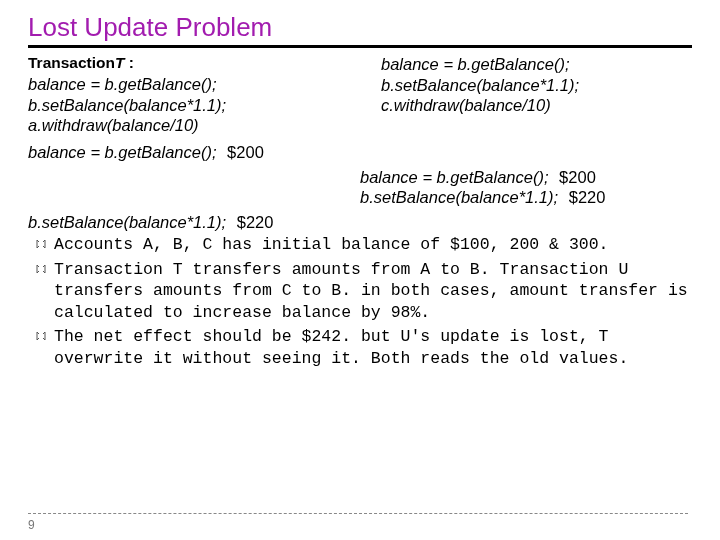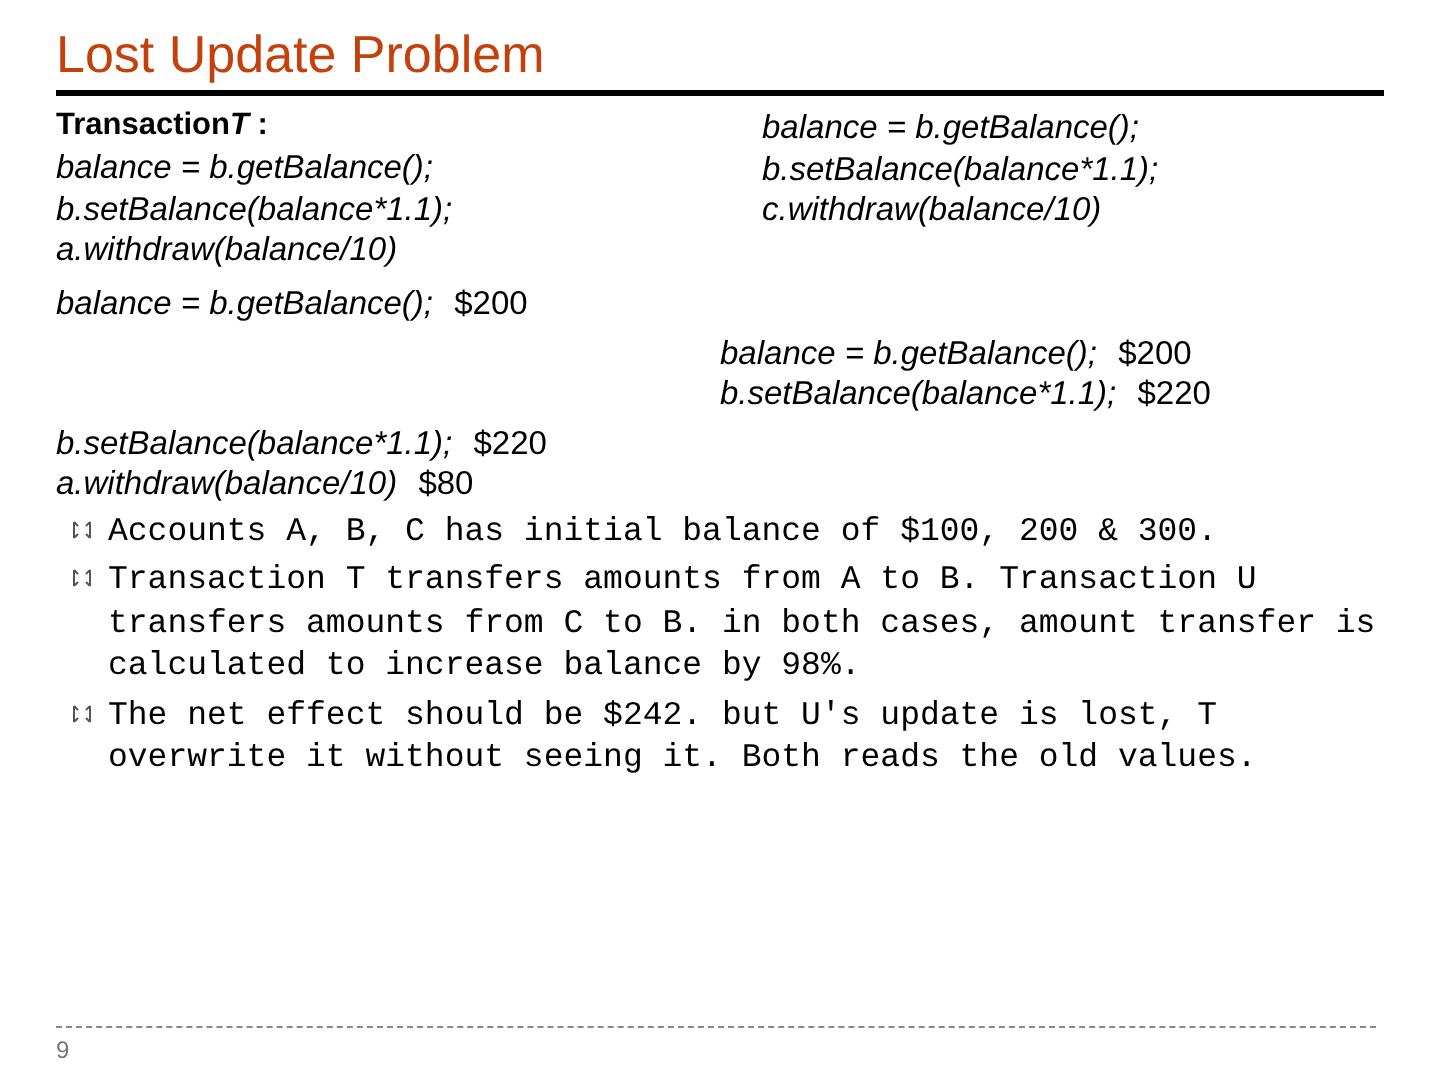--- a/index.html
+++ b/index.html
@@ -1,18 +1,18 @@
 <!DOCTYPE html>
 <html><head>
 <meta charset="utf-8">
 <style>
   * { box-sizing: border-box; margin: 0; padding: 0; }
   html, body { width: 720px; height: 540px; background: #fff; font-family: Arial, Helvetica, sans-serif; color: #000; }
   .slide { padding: 12px 28px 8px 28px; position: relative; height: 100%; }
-  .title { font-size: 26px; font-weight: 400; color: #c2410c; border-bottom: 3px solid #000; padding-bottom: 2px; margin-bottom: 6px; }
+  .title { font-size: 26px; font-weight: 400; color: #a21caf; border-bottom: 3px solid #000; padding-bottom: 2px; margin-bottom: 6px; }
   .cols { display: flex; gap: 42px; margin-bottom: 6px; }
   .col { flex: 1; }
   .thead { font-size: 15.5px; font-weight: 700; margin-bottom: 2px; }
   .thead .tname { font-style: italic; }
   .codeblk { font-style: italic; font-size: 16.5px; line-height: 1.25; }
   .trace { font-size: 16.5px; line-height: 1.25; }
   .trace .row { display: flex; }
   .trace .lcol { width: 50%; }
   .trace .rcol { width: 50%; }
   .code { font-style: italic; display: inline; }
@@ -78,27 +78,20 @@
     </div>
     <div class="spacer4"></div>
     <div class="row">
       <div class="lcol">
         <span class="code">b.setBalance(balance*1.1);</span>
         <span class="val">$220</span>
       </div>
       <div class="rcol"></div>
     </div>
     <div class="row">
-      <div class="lcol">
-        <span class="code">a.withdraw(balance/10)</span>
-        <span class="val">$80</span>
-      </div>
-      <div class="rcol"></div>
-    </div>
-    <div class="row">
       <div class="lcol"></div>
     </div>
   </div>
 
   <div class="bullets">
     <div class="bul">
       <span class="mark">
         <svg width="12" height="12" viewBox="0 0 12 12">
             <polyline points="2,2 2,10" stroke="#555" stroke-width="1" fill="none"></polyline>
             <polyline points="10,2 10,10" stroke="#555" stroke-width="1" fill="none"></polyline>

